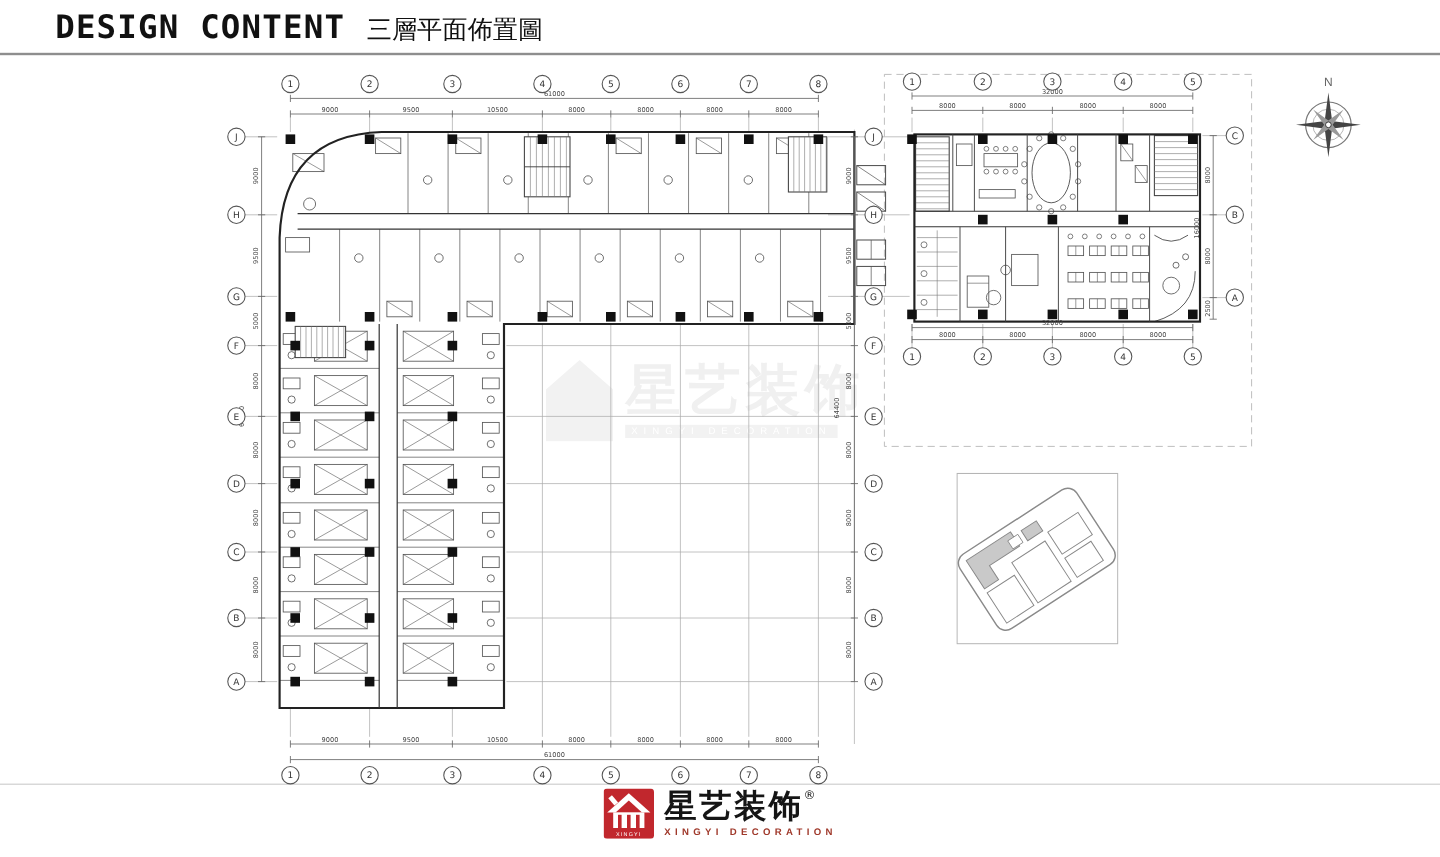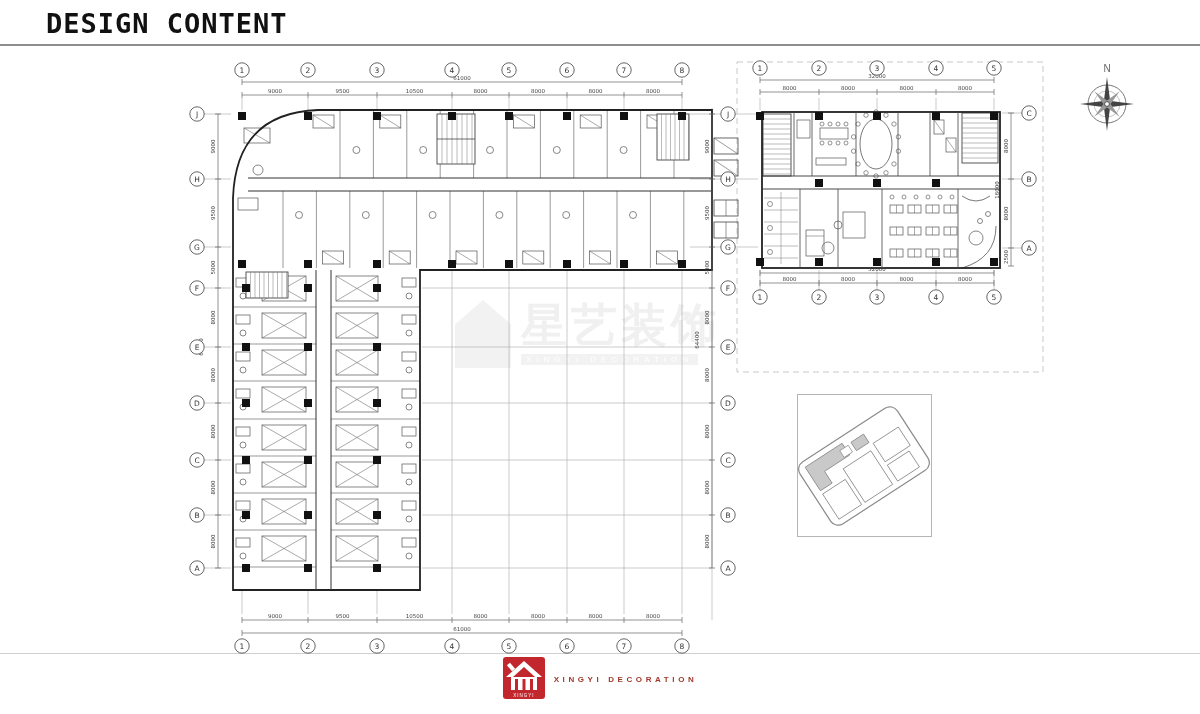--- a/index.html
+++ b/index.html
@@ -31,20 +31,21 @@
   .brand-reg{font-size:10px;vertical-align:top;font-weight:400;}
   .brand-en{font-size:8px;letter-spacing:3.6px;color:#a03a2c;margin-top:3px;font-weight:700;}
 </style>
 </head>
 <body>
 
 <div class="page">
 
   <div class="header">
     <span class="title-en">DESIGN CONTENT</span>
+    <span class="title-zh">三層平面佈置圖</span>
   </div>
   <div class="header-rule"></div>
 
   <div class="watermark">
     <div class="wm-icon"></div>
     <div>
       <div class="wm-text">星艺装饰</div>
       <div class="wm-bar">XINGYI DECORATION</div>
     </div>
   </div>
@@ -811,18 +812,21 @@
         <polygon points="21,4 39,20 3,20" fill="#fff"></polygon>
         <polygon points="21,10 32,20 10,20" fill="#c1272d"></polygon>
         <rect x="8" y="20" width="26" height="13" fill="#fff"></rect>
         <rect x="12" y="22" width="3" height="11" fill="#c1272d"></rect>
         <rect x="19.5" y="22" width="3" height="11" fill="#c1272d"></rect>
         <rect x="27" y="22" width="3" height="11" fill="#c1272d"></rect>
         <rect x="6" y="6" width="4" height="8" fill="#fff" transform="rotate(-40 8 10)"></rect>
         <text x="21" y="39.5" text-anchor="middle" font-size="4.5" fill="#fff" letter-spacing="1">XINGYI</text>
       </svg>
       <div class="logo-txt">
+        <div>
+          <span class="brand-zh">星艺装饰</span><span class="brand-zh brand-reg">®</span>
+        </div>
         <div class="brand-en">XINGYI DECORATION</div>
       </div>
     </div>
   </div>
 
 </div>
 
 </body></html>

